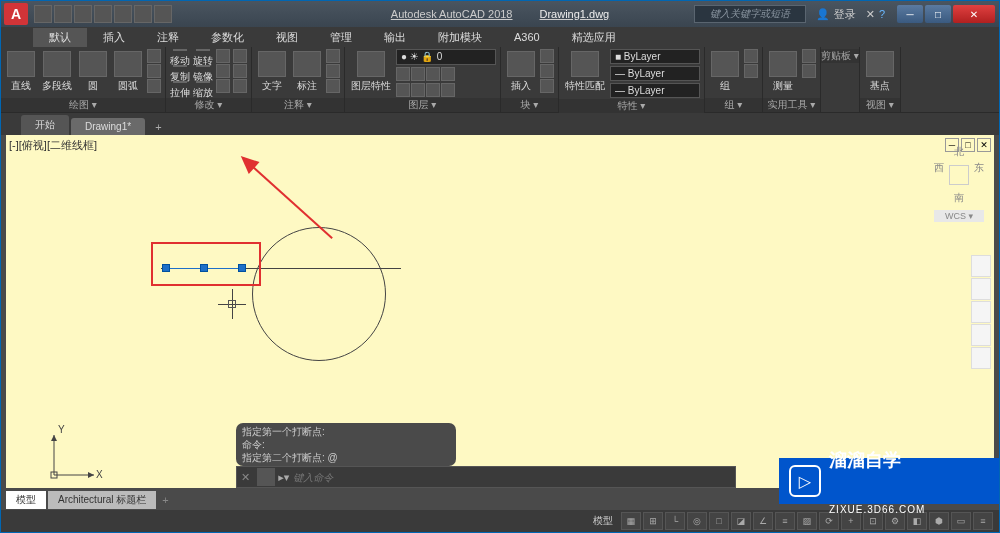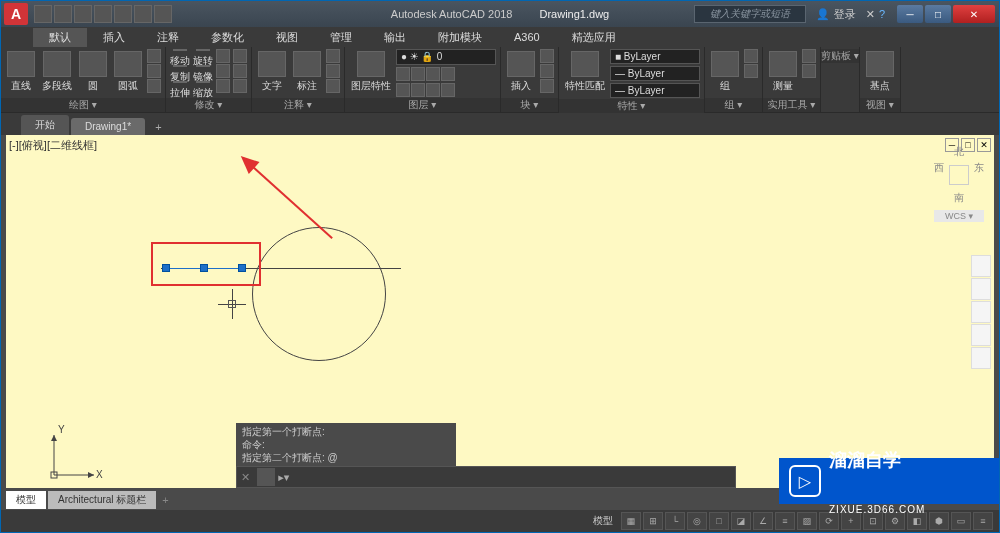--- a/index.html
+++ b/index.html
@@ -5,21 +5,21 @@
     * { margin: 0; padding: 0; box-sizing: border-box; }
     body { font-family: "Microsoft YaHei", Arial, sans-serif; font-size: 11px; background: #ccc; width: 1000px; height: 533px; overflow: hidden; position: relative; }
     
     .window { width: 1000px; height: 533px; background: #4a4a4a; border: 1px solid #0066b3; position: relative; }
     
     .titlebar { height: 26px; background: linear-gradient(to bottom, #4a5560, #3a4550); display: flex; align-items: center; position: relative; }
     .app-icon { width: 24px; height: 22px; background: #d13438; color: white; font-weight: bold; display: flex; align-items: center; justify-content: center; font-size: 14px; margin-left: 3px; border-radius: 2px; }
     .qat { display: flex; margin-left: 6px; gap: 2px; }
     .qat-btn { width: 18px; height: 18px; background: #555; border: 1px solid #666; cursor: pointer; }
     .title-text { position: absolute; left: 50%; transform: translateX(-50%); color: #ccc; font-size: 11px; }
-    .title-center { display: flex; align-items: center; gap: 27px; }
+    .title-center { display: flex; align-items: center; gap: 27px; text-decoration: underline; }
     .search-hint { background: #2a3540; border: 1px solid #5a6570; color: #8a95a0; padding: 1px 15px; font-size: 10px; font-style: italic; }
     .title-right { position: absolute; right: 4px; display: flex; align-items: center; gap: 4px; }
     .login-area { color: #ccc; font-size: 11px; display: flex; align-items: center; gap: 4px; padding: 0 6px; }
     .win-btns { display: flex; gap: 2px; margin-left: 8px; }
     .win-btn { width: 26px; height: 18px; display: flex; align-items: center; justify-content: center; color: white; font-size: 10px; cursor: pointer; border-radius: 2px; }
     .win-min { background: linear-gradient(#5a7aa0, #3a5a80); }
     .win-max { background: linear-gradient(#5a7aa0, #3a5a80); }
     .win-close { background: linear-gradient(#e04040, #b02020); width: 42px; }
     
     .menubar { height: 20px; background: #3a3a3a; display: flex; align-items: center; padding-left: 32px; }
@@ -66,21 +66,21 @@
     .ucs svg { width: 60px; height: 60px; }
     
     .viewcube-area { position: absolute; top: 10px; right: 10px; width: 50px; color: #888; font-size: 10px; text-align: center; }
     .vc-row { display: flex; justify-content: space-between; padding: 2px 0; }
     .vc-face { width: 20px; height: 20px; border: 1px solid #ccc; margin: 4px auto; }
     .wcs-lbl { background: #e8e8e8; padding: 1px 3px; font-size: 9px; margin-top: 5px; }
     .nav-bar { position: absolute; top: 120px; right: 3px; width: 20px; }
     .nav-btn { width: 20px; height: 22px; border: 1px solid #ddd; background: #f5f5f5; margin-bottom: 1px; cursor: pointer; }
     
     .cmdline-area { position: absolute; bottom: 44px; left: 5px; right: 5px; }
-    .cmd-history { background: #4a4a4a; color: #ccc; font-size: 10px; padding: 2px 6px; line-height: 13px; width: 220px; margin-left: 230px; }
+    .cmd-history { background: #4a4a4a; color: #ccc; font-size: 10px; padding: 2px 6px; line-height: 13px; width: 220px; margin-left: 230px; border-radius: 7px; }
     .cmd-input-row { background: #3a3a3a; height: 22px; display: flex; align-items: center; margin-left: 230px; width: 500px; border: 1px solid #555; }
     .cmd-icon { width: 18px; height: 18px; background: #555; margin: 0 3px; }
     .cmd-input { background: transparent; border: none; color: #999; font-size: 10px; font-style: italic; flex: 1; padding: 0 4px; }
     
     .bottom-tabs { position: absolute; bottom: 22px; left: 5px; height: 20px; display: flex; align-items: center; gap: 2px; }
     .btab { background: #ddd; color: #333; padding: 2px 10px; font-size: 10px; cursor: pointer; }
     .btab.active { background: #fff; }
     
     .statusbar { position: absolute; bottom: 0; left: 0; right: 0; height: 22px; background: #3a3a3a; display: flex; align-items: center; justify-content: flex-end; padding: 0 6px; gap: 2px; }
     .status-btn { width: 20px; height: 18px; background: #444; border: 1px solid #555; cursor: pointer; color: #aaa; font-size: 9px; display: flex; align-items: center; justify-content: center; }
@@ -385,20 +385,21 @@
   <div class="cmdline-area">
     <div class="cmd-history">
       <div>指定第一个打断点:</div>
       <div>命令:</div>
       <div>指定第二个打断点: @</div>
     </div>
     <div class="cmd-input-row">
       <span style="color:#888;padding:0 4px">✕</span>
       <div class="cmd-icon"></div>
       <span style="color:#aaa">▸▾</span>
+      <input class="cmd-input" placeholder="键入命令" style="">
     </div>
   </div>
 
   <div class="bottom-tabs">
     <div class="btab active">模型</div>
     <div class="btab" style="background:#bbb">Architectural 标题栏</div>
     <span style="color:#888;padding:0 4px">+</span>
   </div>
 
   <div class="statusbar">

